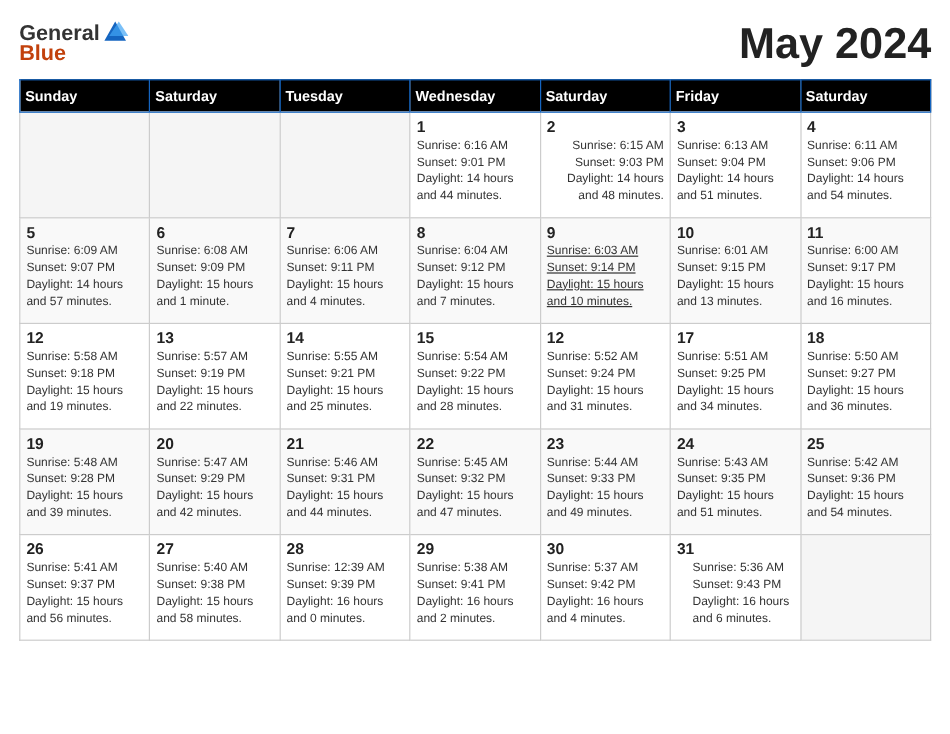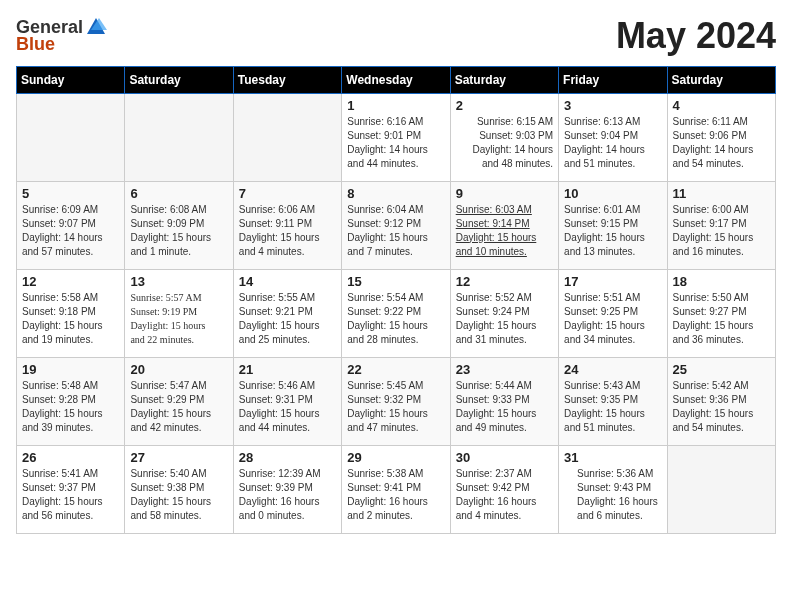--- a/index.html
+++ b/index.html
@@ -207,21 +207,21 @@
       <tr>
         <td>
           <span class="day-number">12</span>
           <div class="day-info" style="white-space: pre-line;">Sunrise: 5:58 AM
 Sunset: 9:18 PM
 Daylight: 15 hours
 and 19 minutes.</div>
         </td>
         <td>
           <span class="day-number">13</span>
-          <div class="day-info" style="white-space: pre-line; font-family: Liberation Serif, serif;">Sunrise: 5:57 AM
+          <div class="day-info" style="white-space: pre-line;">Sunrise: 5:57 AM
 Sunset: 9:19 PM
 Daylight: 15 hours
 and 22 minutes.</div>
         </td>
         <td>
           <span class="day-number">14</span>
           <div class="day-info" style="white-space: pre-line;">Sunrise: 5:55 AM
 Sunset: 9:21 PM
 Daylight: 15 hours
 and 25 minutes.</div>
@@ -330,21 +330,21 @@
         </td>
         <td>
           <span class="day-number">29</span>
           <div class="day-info" style="white-space: pre-line;">Sunrise: 5:38 AM
 Sunset: 9:41 PM
 Daylight: 16 hours
 and 2 minutes.</div>
         </td>
         <td>
           <span class="day-number">30</span>
-          <div class="day-info" style="white-space: pre-line;">Sunrise: 2:37 AM
+          <div class="day-info" style="white-space: pre-line;">Sunrise: 5:37 AM
 Sunset: 9:42 PM
 Daylight: 16 hours
 and 4 minutes.</div>
         </td>
         <td>
           <span class="day-number">31</span>
           <div class="day-info" style="white-space: pre-line; margin-left: 13px;">Sunrise: 5:36 AM
 Sunset: 9:43 PM
 Daylight: 16 hours
 and 6 minutes.</div>

